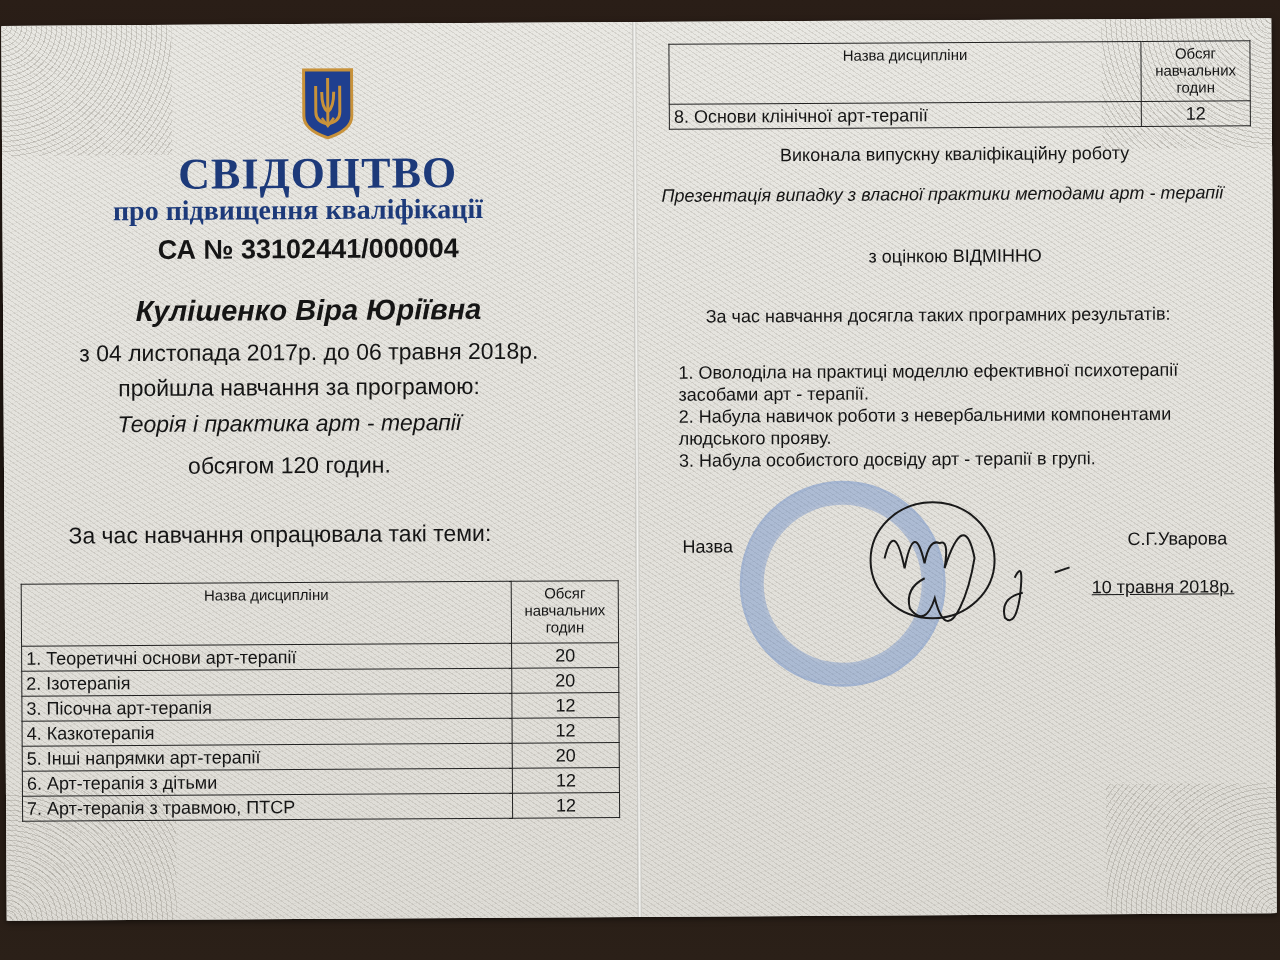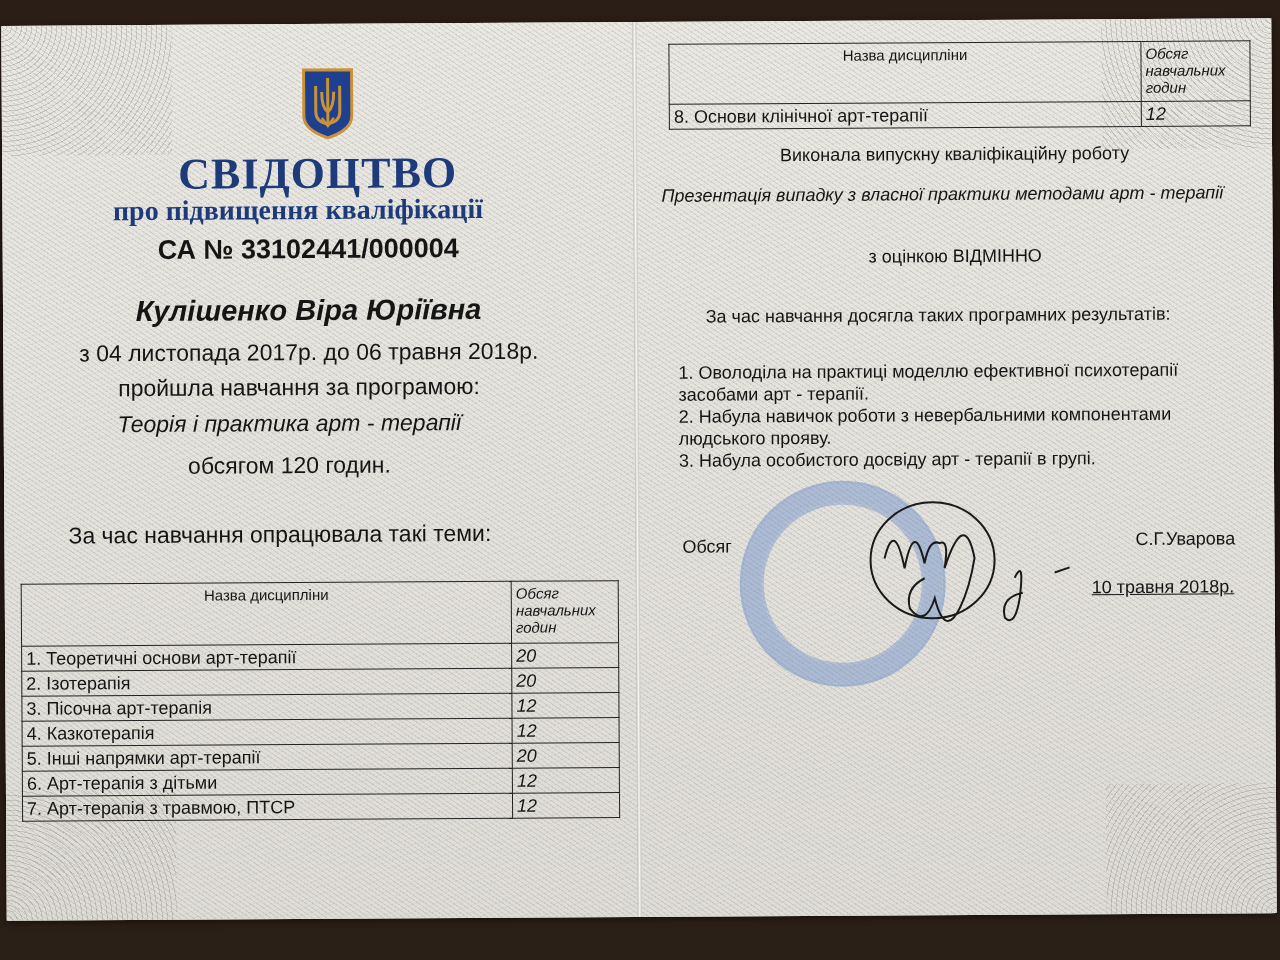--- a/index.html
+++ b/index.html
@@ -48,35 +48,35 @@
   .name { top:270px; font-size:29px; font-weight:bold; font-style:italic; left:-10px; }
   .dates { top:315px; font-size:23px; left:-10px; }
   .passed { top:350px; font-size:23px; left:-20px; }
   .program { top:386px; font-size:23px; font-style:italic; left:-30px; }
   .volume { top:428px; font-size:23px; left:-30px; }
   .topics-heading { top:497px; font-size:23px; left:-40px; }
 
   table.disc { position:absolute; border-collapse:collapse; font-size:18px; }
   table.disc td, table.disc th { border:1.5px solid #222; padding:0 4px; line-height:24px; }
   table.disc th { font-weight:normal; font-size:15px; vertical-align:top; line-height:17px; padding-top:3px; }
-  table.disc td.hrs, table.disc th.hrs { text-align:left;font-style:italic; }
+  table.disc td.hrs, table.disc th.hrs { text-align:center; }
   .tbl-left { left:16px; top:558px; width:598px; }
   .tbl-left th.name-col { height:58px; }
   .tbl-right { left:32px; top:22px; width:582px; }
   .tbl-right th.name-col { height:56px; }
 
   .r-line { position:absolute; left:0; width:635px; text-align:center; font-size:18px; }
   .thesis-label { top:124px; }
   .thesis-title { top:160px; font-style:italic; line-height:28px; left:-15px; width:640px;}
   .grade { top:226px; }
   .results-heading { top:281px; line-height:28px; left:-10px; width:620px;}
   .results { position:absolute; left:40px; top:340px; width:560px; font-size:18px; line-height:22px; }
   .results div { margin:0; }
   .rector-label { position:absolute; left:43px; top:515px; font-size:18px; }
-  .rector-name { position:absolute; left:488px; top:510px; font-size:18px;margin-left:8px; }
+  .rector-name { position:absolute; left:488px; top:510px; font-size:18px; }
   .sign-date { position:absolute; left:452px; top:558px; font-size:18px;text-decoration:underline; }
   .stamp { position:absolute; left:100px; top:460px; width:200px; height:200px; border-radius:50%;
     border:3px solid rgba(90,130,200,0.45); box-shadow: inset 0 0 0 18px rgba(90,130,200,0.06), inset 0 0 0 21px rgba(90,130,200,0.35); }
   .signature { position:absolute; left:225px; top:478px; width:240px; height:150px; }
 </style>
 </head>
 <body>
 
 <div class="paper">
   <div class="corner tl"></div>
@@ -164,17 +164,17 @@
     </div>
 
     <div class="stamp"></div>
     <svg class="signature" viewBox="0 0 240 150">
       <ellipse cx="68" cy="62" rx="62" ry="58" fill="none" stroke="#1a1a1a" stroke-width="2"></ellipse>
       <path d="M20 60 Q30 20 40 70 Q50 20 60 65 Q65 40 75 45 Q85 40 80 70 Q100 10 110 60 Q105 90 95 110 Q80 140 70 100 Q60 130 45 110 Q40 90 60 80" fill="none" stroke="#1a1a1a" stroke-width="2"></path>
       <path d="M150 80 Q160 60 155 100 Q150 130 140 120 Q135 100 158 95" fill="none" stroke="#1a1a1a" stroke-width="2"></path>
       <path d="M190 75 L205 70" stroke="#1a1a1a" stroke-width="2"></path>
     </svg>
 
-    <div class="rector-label">Обсяг</div>
+    <div class="rector-label">Назва</div>
     <div class="rector-name">С.Г.Уварова</div>
     <div class="sign-date">10 травня 2018р.</div>
   </div>
 </div>
 
 </body></html>

